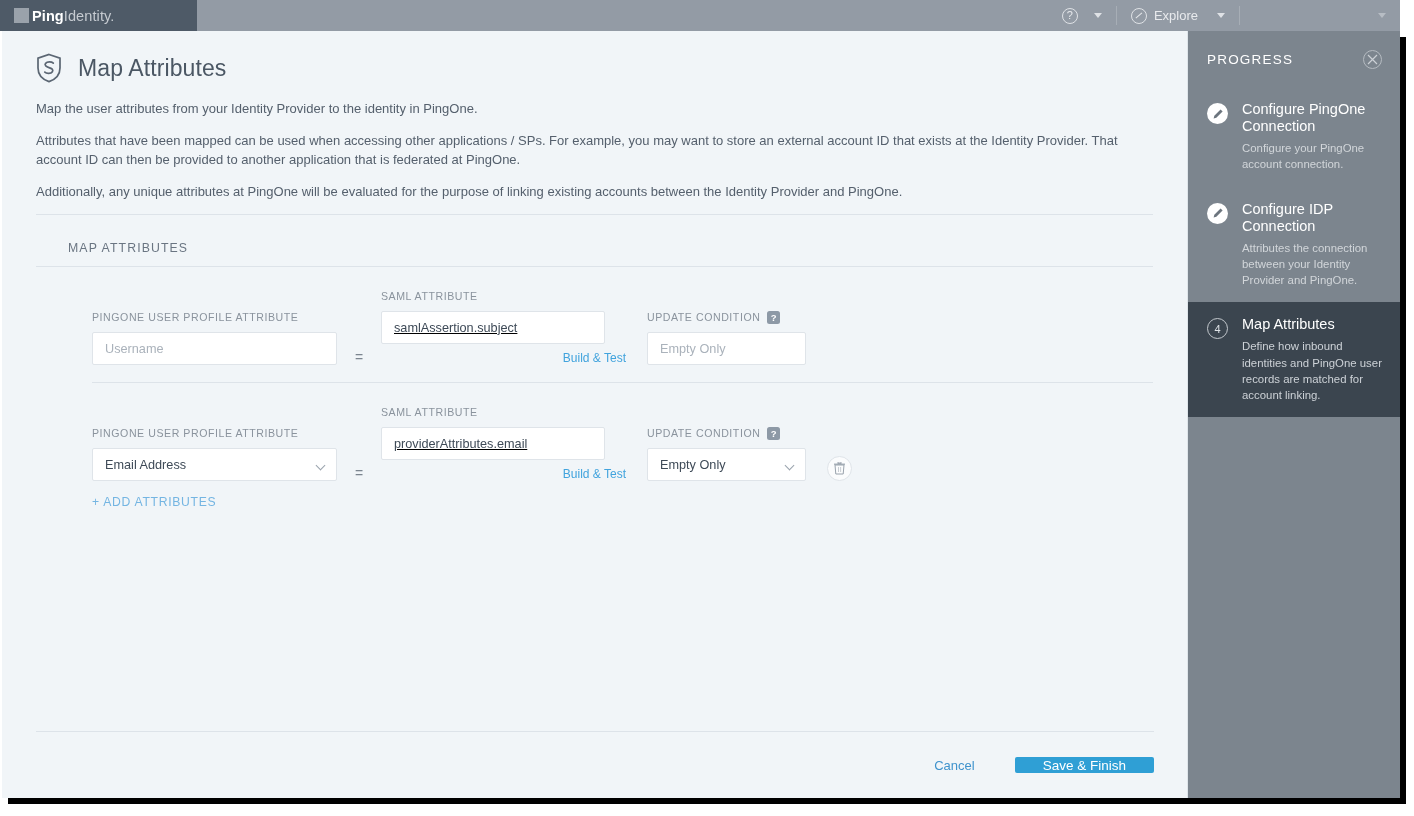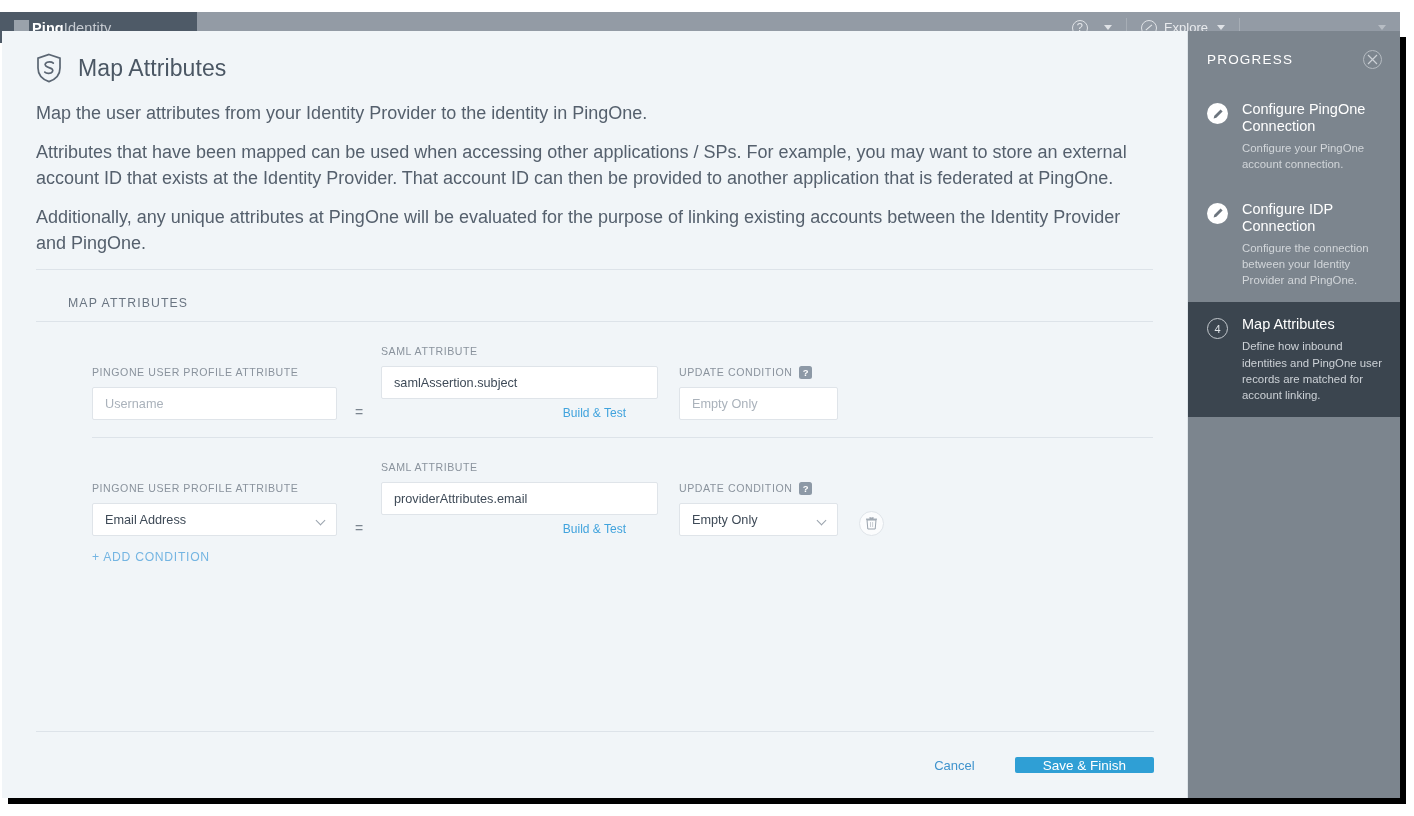--- a/index.html
+++ b/index.html
@@ -14,21 +14,21 @@
   #app {
     position: relative;
     width: 1414px;
     height: 816px;
     background: #ffffff;
   }
 
   
   .topbar {
     position: absolute;
-    left: 0; top: 12px;
+    left: 0; top: 0;
     width: 1400px; height: 31px;
     background: #939ba5;
     display: flex;
     align-items: stretch;
   }
   .brand {
     width: 197px;
     background: #4e5a67;
     display: flex;
     align-items: center;
@@ -82,21 +82,21 @@
     margin-left: 9px;
   }
   .compass-icon { position: relative; }
   .compass-icon::after {
     content: "";
     position: absolute;
     width: 8px; height: 1.4px;
     background: #e7e9ec;
     transform: rotate(-40deg);
   }
-  .explore-label { margin-right: 0; }
+  .explore-label { margin-right: 10px; }
   .top-far-caret {
     position: absolute;
     right: 14px; top: 13px;
     width: 0; height: 0;
     border-left: 4px solid transparent;
     border-right: 4px solid transparent;
     border-top: 5px solid #b7bdc4;
   }
 
   
@@ -131,21 +131,21 @@
     flex: 0 0 auto;
   }
   .page-title {
     font-size: 23px;
     color: #4b5764;
     font-weight: normal;
     letter-spacing: .1px;
   }
   .intro p {
     margin: 0 0 13px 0;
-    font-size: 18px;
+    font-size: 13px;
     color: #55606d;
     line-height: 1.45;
     max-width: 1095px;
   }
 
   .divider {
     height: 1px;
     background: #dde3e9;
     margin: 9px 34px 0 34px;
   }
@@ -205,21 +205,21 @@
     background: #ffffff;
     border: 1px solid #dfe4e9;
     border-radius: 2px;
     display: flex;
     align-items: center;
     padding: 12px 12px;
     font-size: 12.7px;
     position: relative;
   }
   .input.w-profile { width: 245px; }
-  .input.w-saml    { width: 277px; }
+  .input.w-saml    { width: 224px; text-decoration: underline; }
   .input.w-cond    { width: 159px; }
   .val-filled { color: #3e4a57; }
   .val-placeholder { color: #aab2bb; }
 
   .chev {
     position: absolute;
     right: 12px; top: 13px;
     width: 7px; height: 7px;
     border-left: 1.4px solid #9aa3ad;
     border-bottom: 1.4px solid #9aa3ad;
@@ -507,21 +507,21 @@
               <svg width="11" height="13" viewBox="0 0 11 13">
                 <path d="M1 3 H10 L9.2 12 H1.8 Z" fill="none" stroke="#9aa3ad" stroke-width="1"></path>
                 <rect x="0" y="1.6" width="11" height="1.2" fill="#9aa3ad"></rect>
                 <rect x="4" y="0" width="3" height="1.6" fill="none" stroke="#9aa3ad" stroke-width="0.9"></rect>
                 <rect x="4" y="5" width="0.9" height="5" fill="#c2c8ce"></rect>
                 <rect x="6.2" y="5" width="0.9" height="5" fill="#c2c8ce"></rect>
               </svg>
             </div>
           </div>
 
-          <div class="add-attr">+ ADD CONDITION</div>
+          <div class="add-attr">+ ADD ATTRIBUTES</div>
         </div>
       </div>
 
       <div class="footer">
         <div class="footer-line"></div>
         <div class="footer-actions">
           <div class="btn-cancel">Cancel</div>
           <button class="btn-primary">Save &amp; Finish</button>
         </div>
       </div>
@@ -552,21 +552,21 @@
       </div>
 
       <div class="step">
         <div class="step-marker done">
           <svg width="12" height="12" viewBox="0 0 12 12">
             <path d="M8.6 1.4 L10.6 3.4 L4.3 9.7 L1.6 10.4 L2.3 7.7 Z" fill="#6c757e"></path>
           </svg>
         </div>
         <div class="step-body">
           <div class="step-name">Configure IDP Connection</div>
-          <div class="step-desc">Configure the connection between your Identity Provider and PingOne.</div>
+          <div class="step-desc">Attributes the connection between your Identity Provider and PingOne.</div>
         </div>
       </div>
 
       <div class="step active">
         <div class="step-marker current">4</div>
         <div class="step-body">
           <div class="step-name">Map Attributes</div>
           <div class="step-desc">Define how inbound identities and PingOne user records are matched for account linking.</div>
         </div>
       </div>

